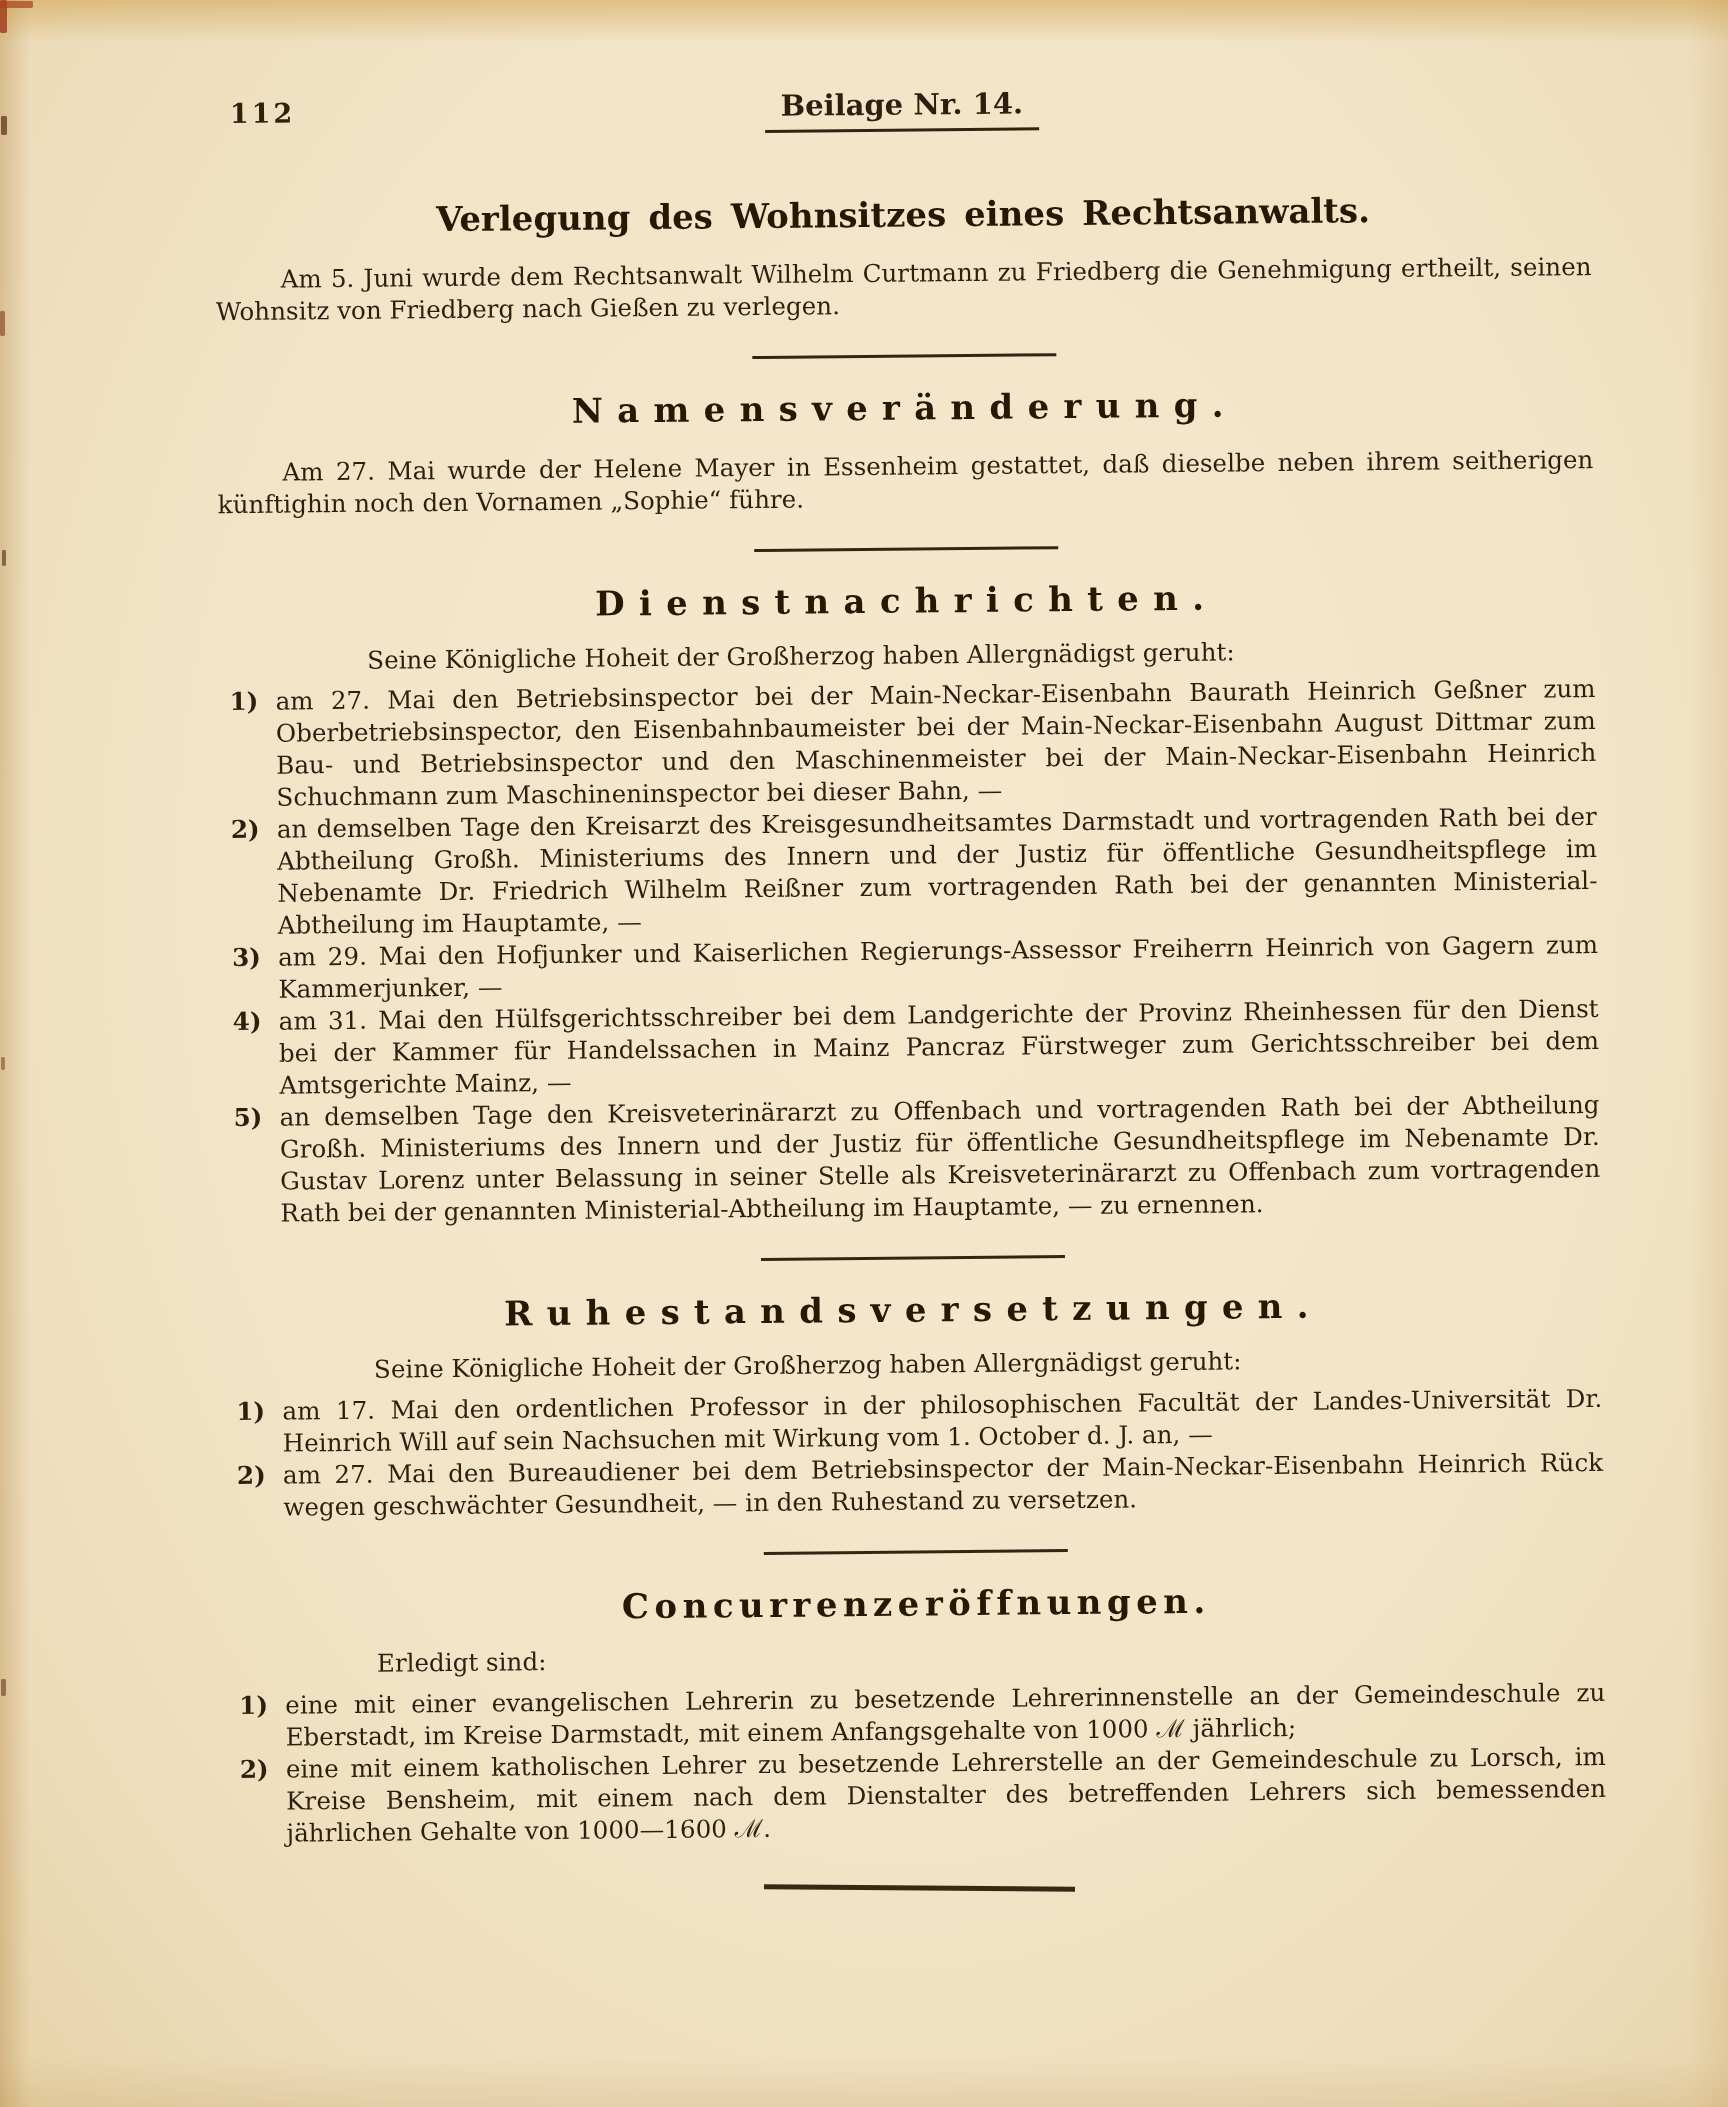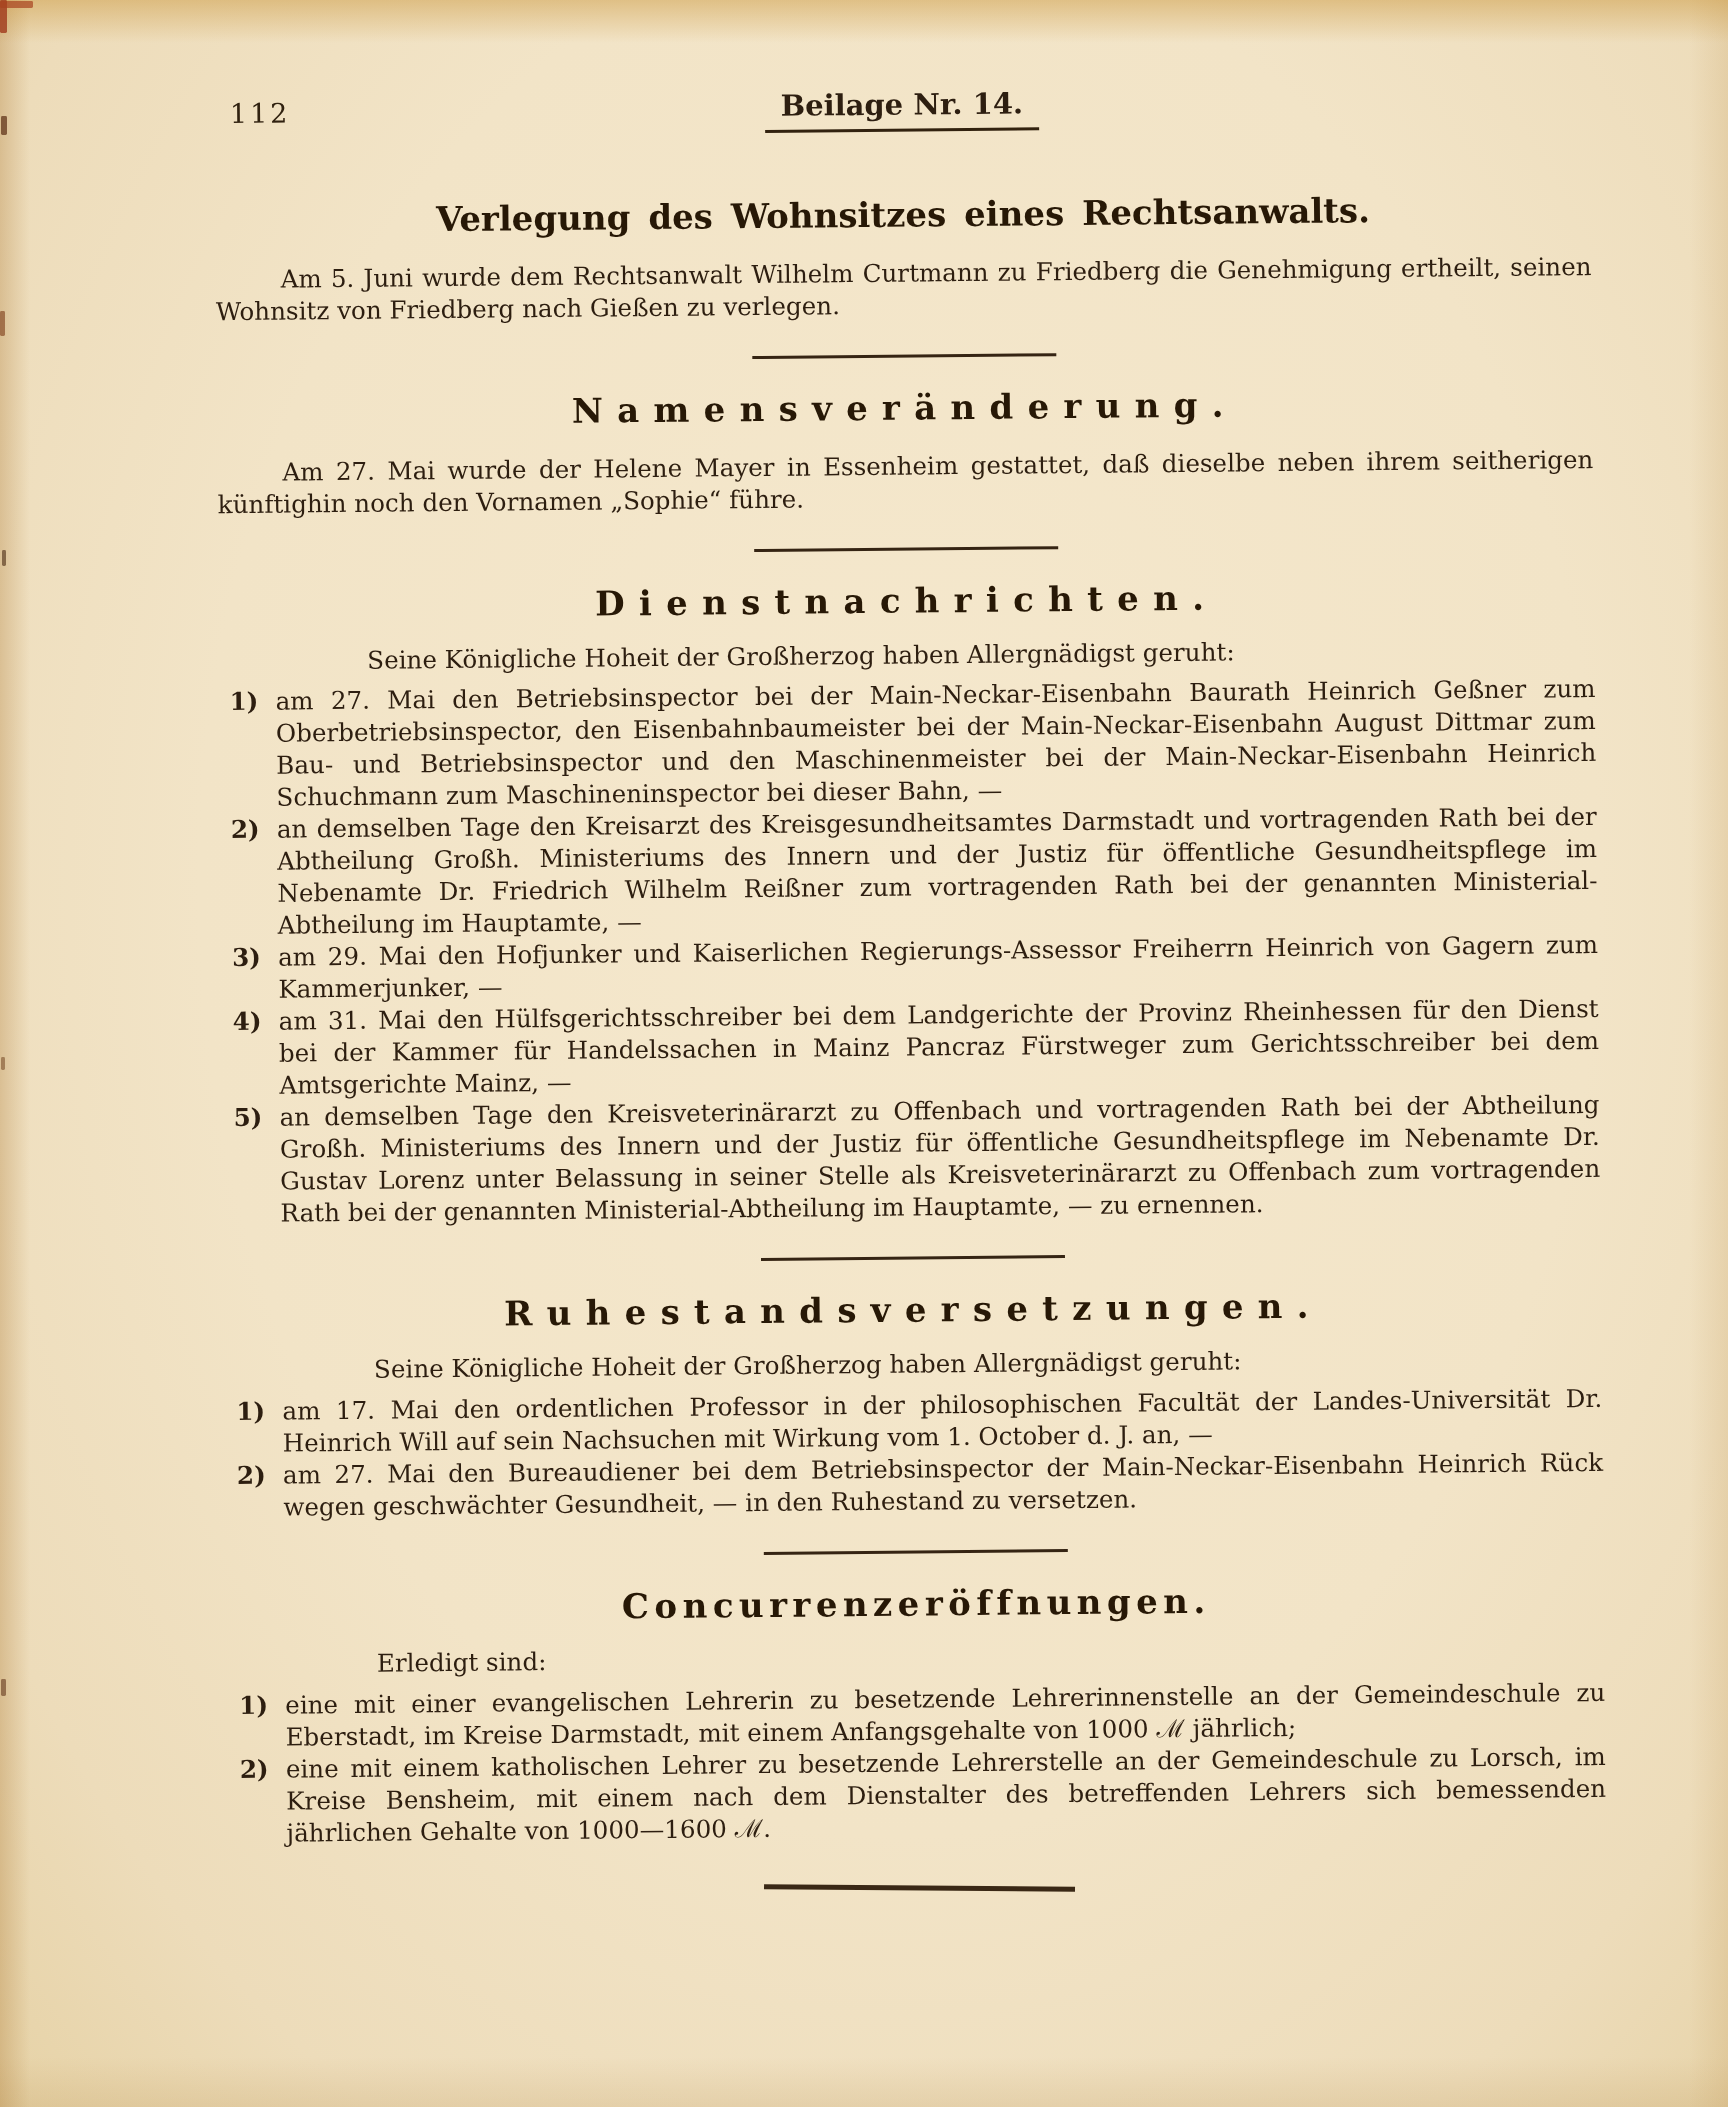--- a/index.html
+++ b/index.html
@@ -25,21 +25,21 @@
   .speck{position:absolute;border-radius:1.4px;}
   .content{
     position:absolute; inset:0;
     padding:85px 132px 0 221px;
     transform:rotate(-0.55deg);
     transform-origin:50% 40%;
   }
   .header{position:relative;height:69px;}
   .page-number{
     position:absolute;left:16px;top:7.2px;
-    font-size:27px;font-weight:normal;letter-spacing:2.9px;color:#30210f;
+    font-size:27px;font-weight:bold;letter-spacing:2.9px;color:#30210f;
   }
   .masthead{
     text-align:center;
   }
   .masthead-inner{
     display:inline-block;
     font-size:29px;font-weight:bold;
     padding:2.9px 16px 7.2px 16px;
     border-bottom:3.6px solid #32220f;
   }

